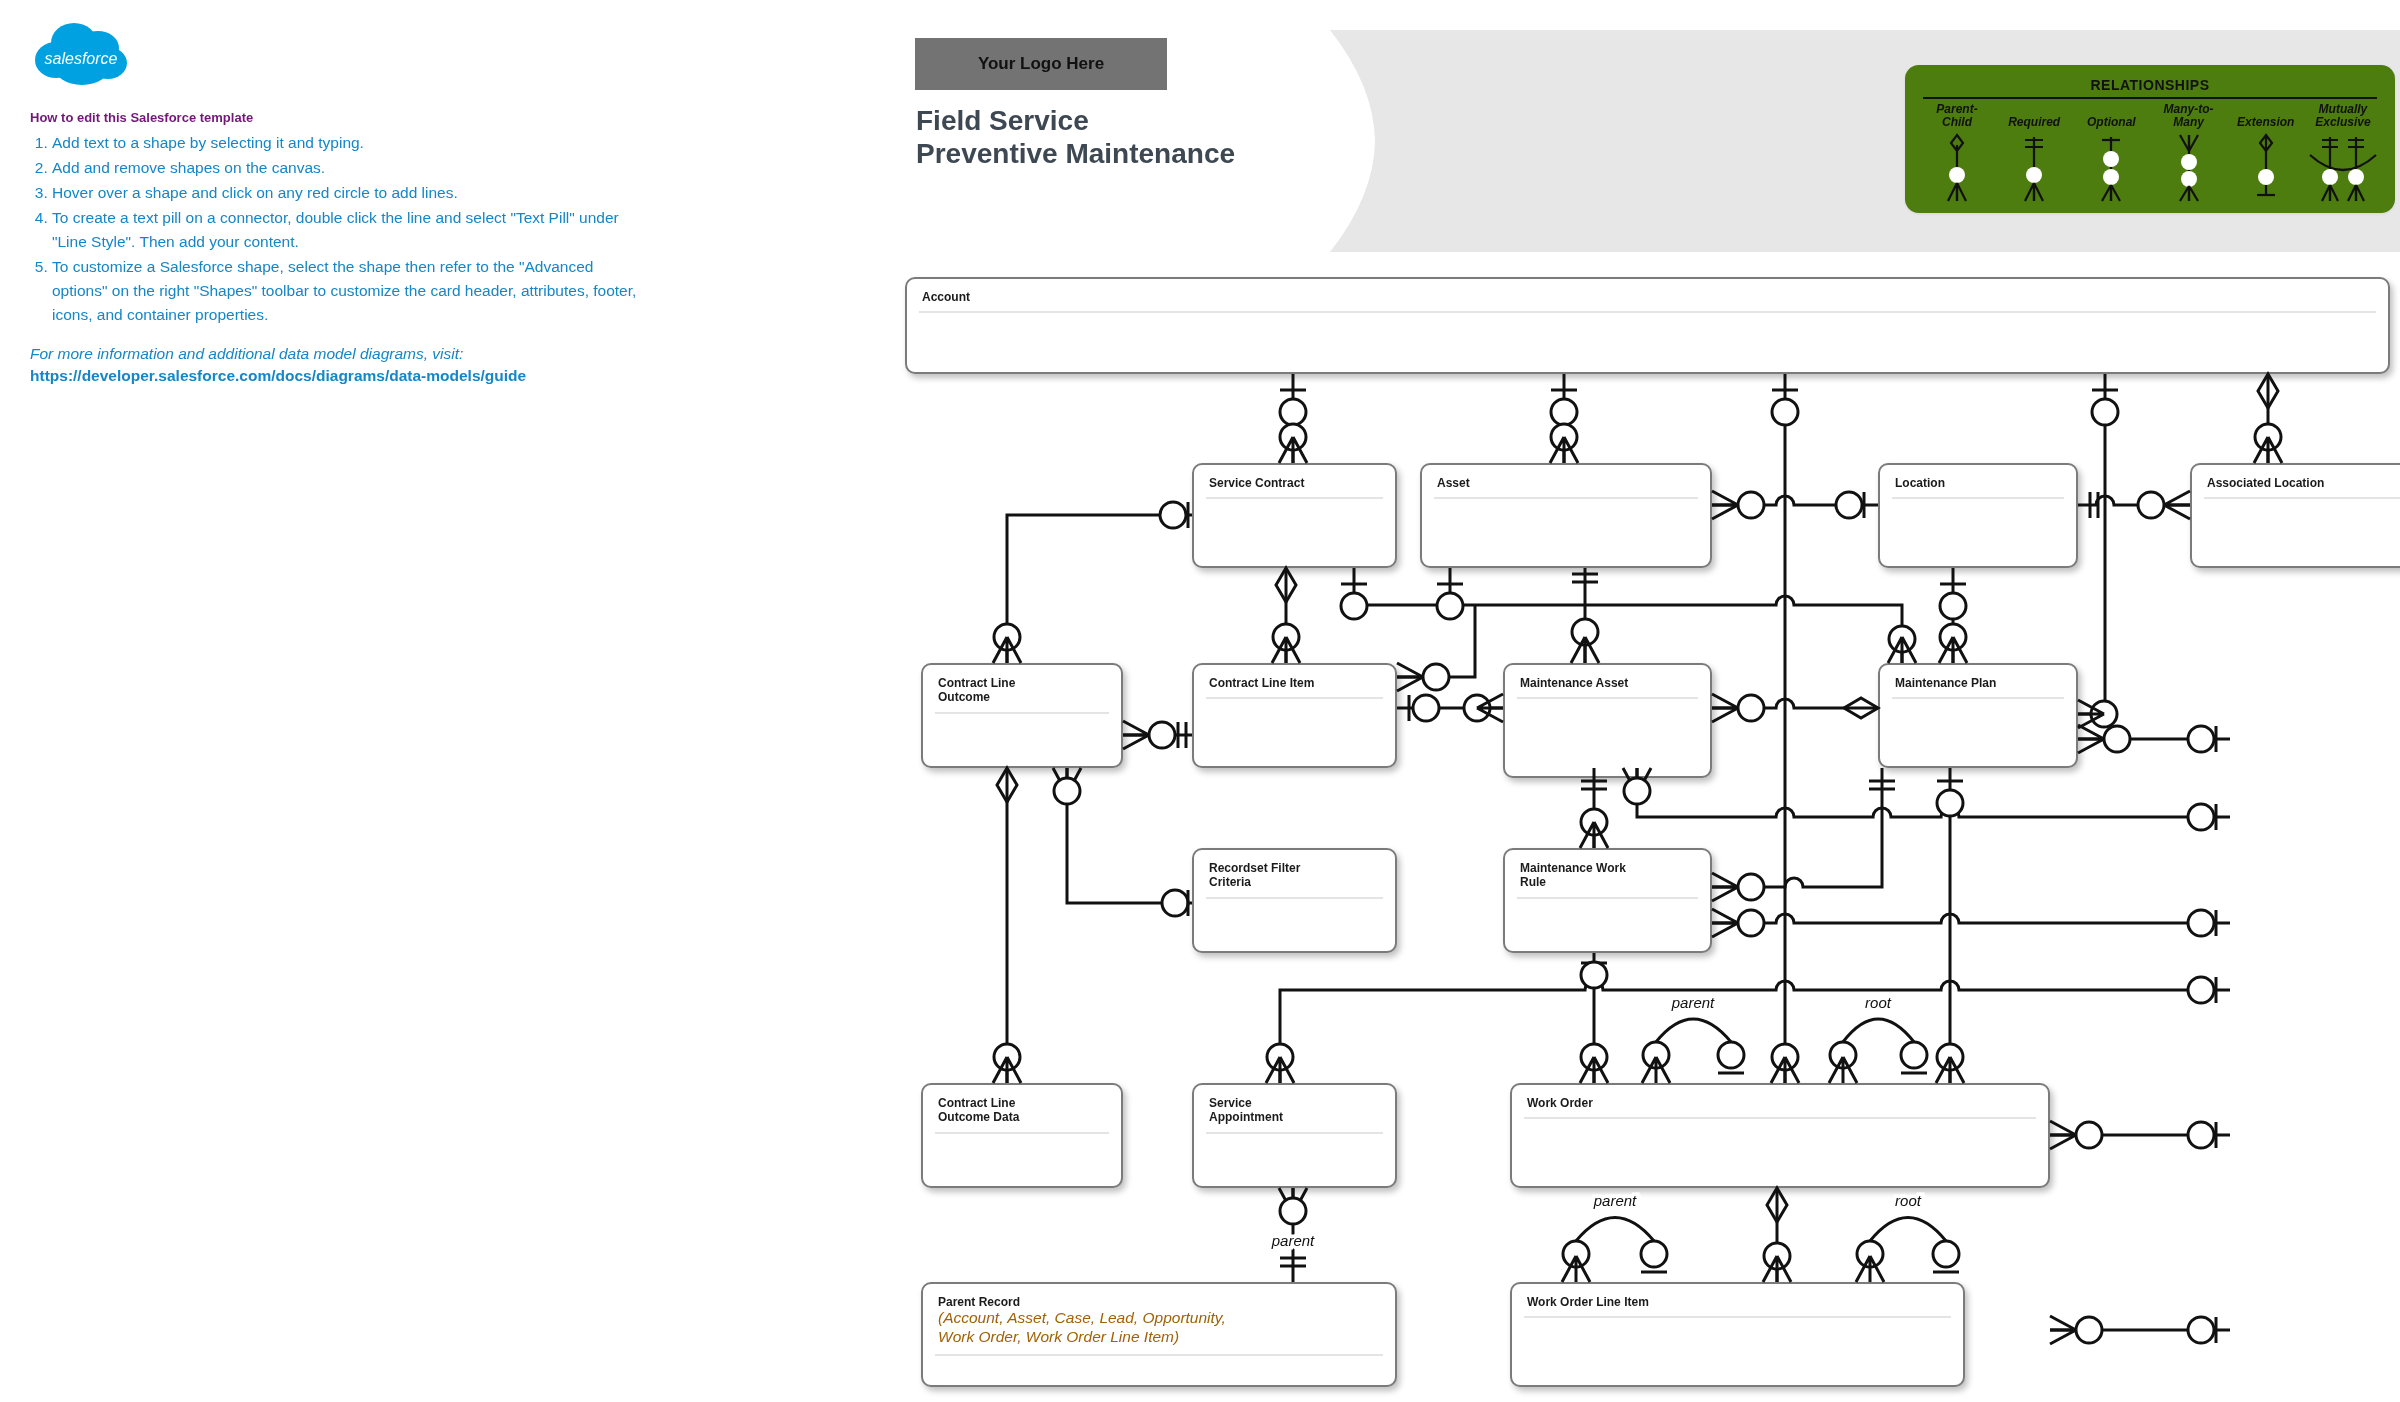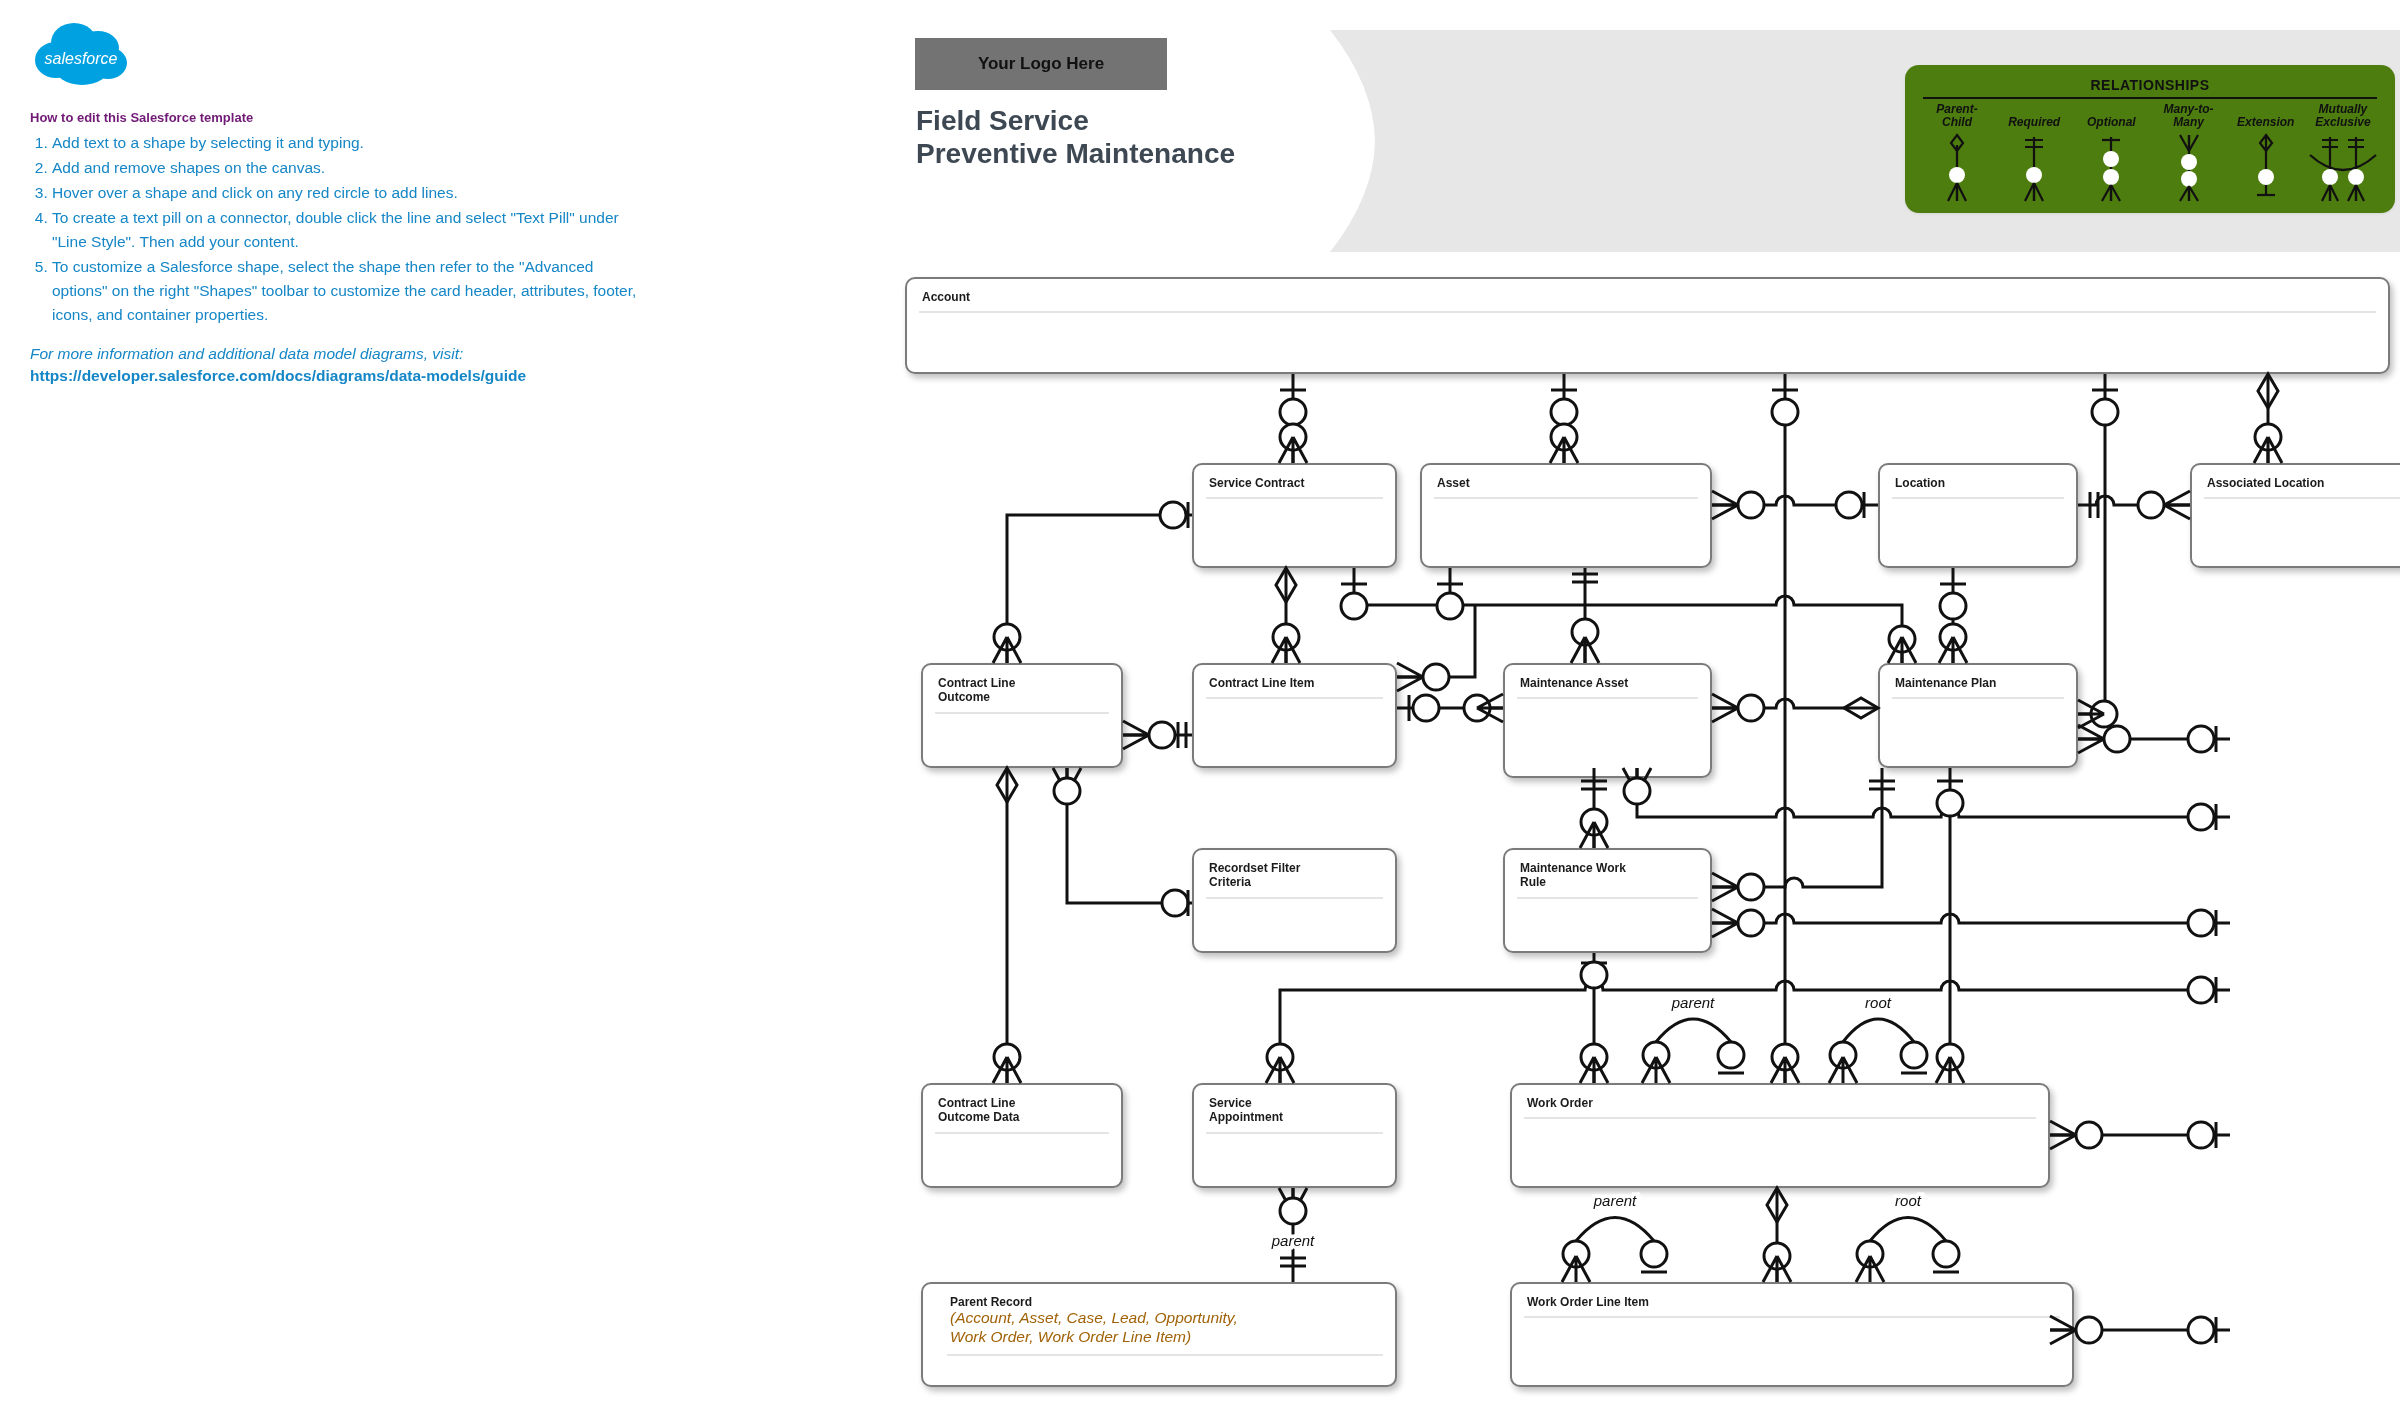--- a/index.html
+++ b/index.html
@@ -207,27 +207,27 @@
     </div>
   <div class="ent" style="left:1192px;top:1083px;width:205px;height:105px;">
     <div class="ttl">Service
 Appointment</div>
       <div class="sep"></div>
     </div>
   <div class="ent" style="left:1510px;top:1083px;width:540px;height:105px;">
     <div class="ttl">Work Order</div>
       <div class="sep"></div>
     </div>
-  <div class="ent" style="left:921px;top:1282px;width:476px;height:105px;padding-left:12px;">
+  <div class="ent" style="left:921px;top:1282px;width:476px;height:105px;">
     <div class="ttl" style="padding-bottom:0">Parent Record</div>
     <div class="sub">(Account, Asset, Case, Lead, Opportunity,
 Work Order, Work Order Line Item)</div>
     <div class="sep"></div>
     </div>
-  <div class="ent" style="left:1510px;top:1282px;width:564px;height:105px;">
+  <div class="ent" style="left:1510px;top:1282px;width:455px;height:105px;">
     <div class="ttl">Work Order Line Item</div>
       <div class="sep"></div>
     </div>
 
   <svg class="wires" width="2400" height="1402">
     <defs>
       <g id="cf">
           <path d="M-14,0 L0,26 M0,0 V26 M14,0 L0,26"></path>
         </g>
       <circle id="c" r="13" fill="#fff"></circle>

